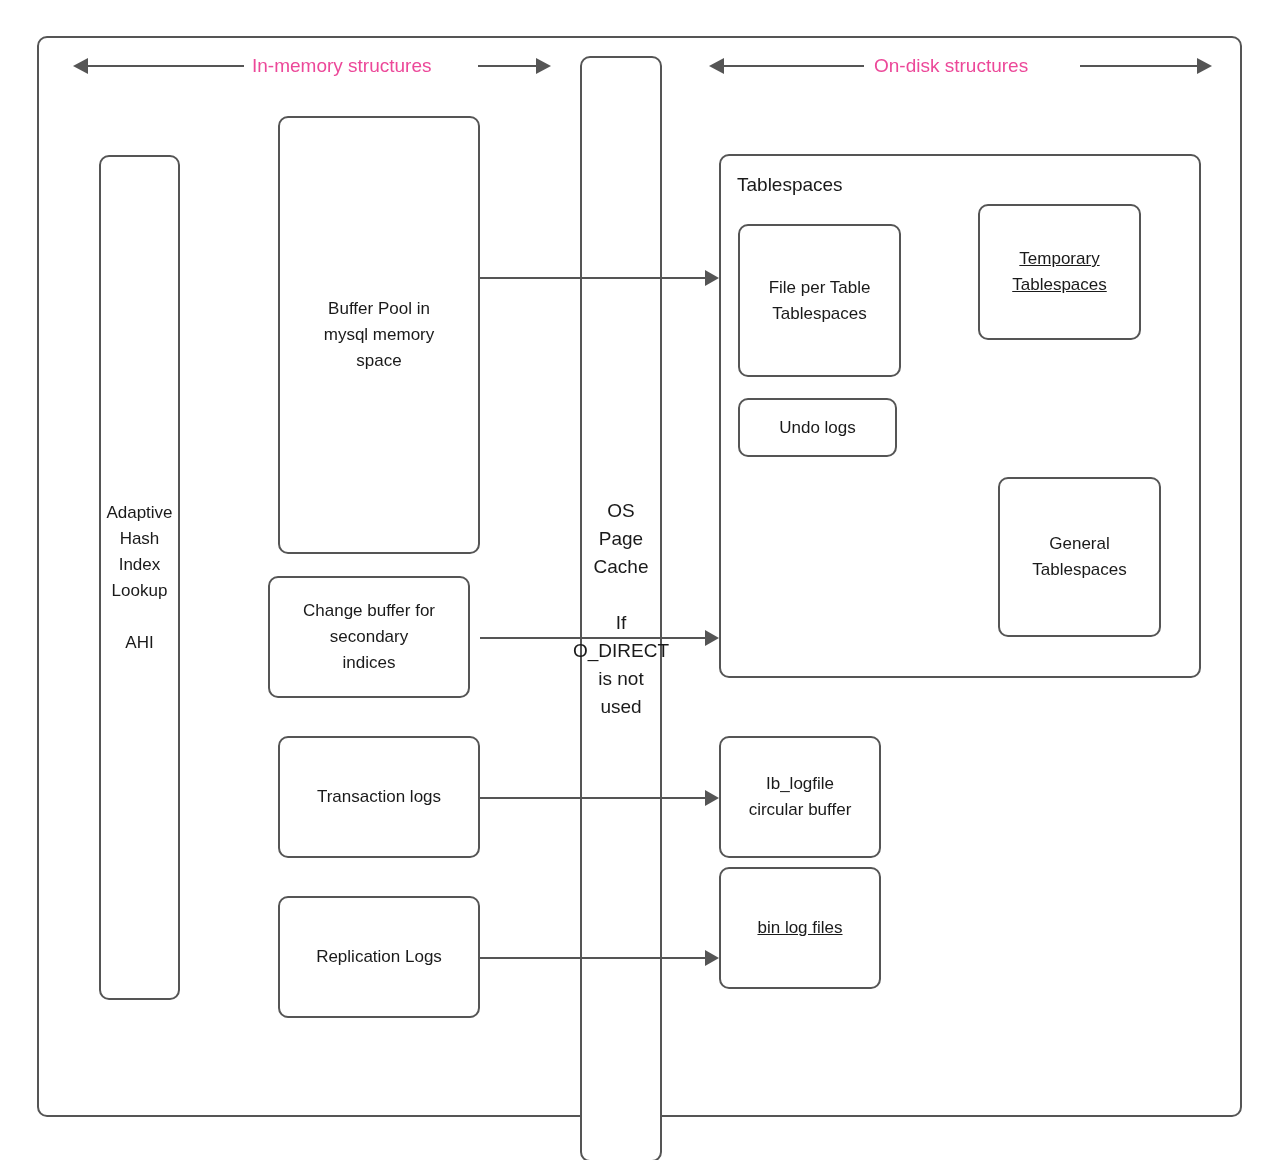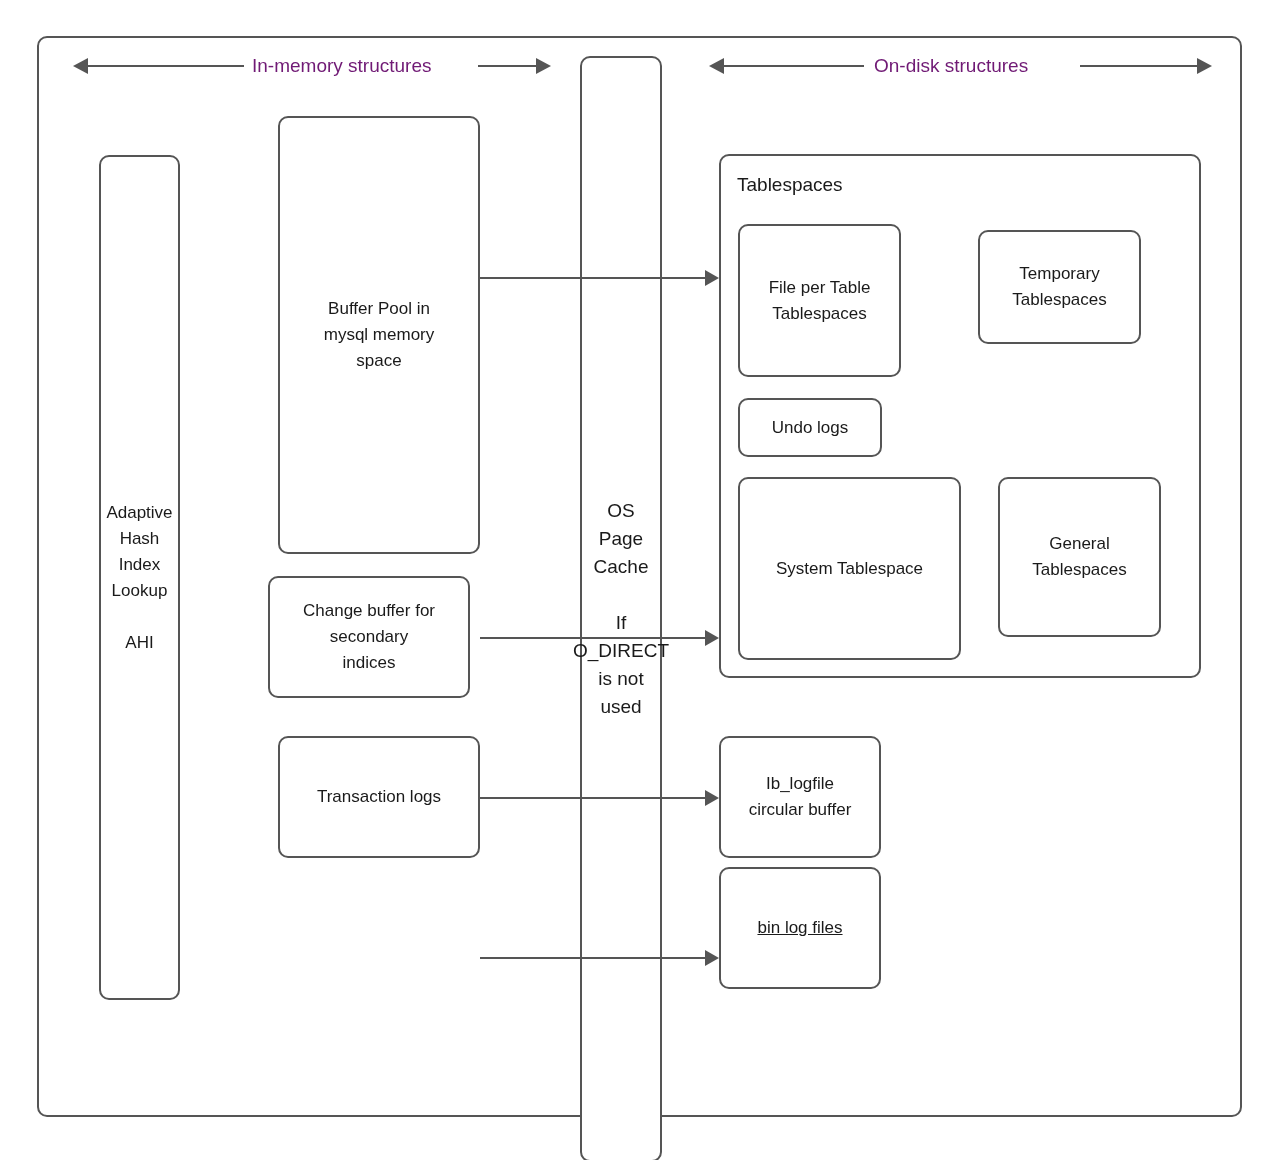--- a/index.html
+++ b/index.html
@@ -42,21 +42,21 @@
     height: 1081px;
     box-sizing: border-box;
     border: 2px solid #555555;
     border-radius: 10px;
     background: transparent;
   }
   
   .hdr-label {
     position: absolute;
     font-size: 19px;
-    color: #701a75;
+    color: #ec4899;
     white-space: nowrap;
   }
   .hline {
     position: absolute;
     height: 2px;
     background: #555555;
   }
   .arrow-head {
     position: absolute;
     width: 0;
@@ -139,42 +139,42 @@
   <div class="box" style="left:278px; top:116px; width:202px; height:438px;">Buffer Pool in
 mysql memory
 space</div>
 
   <div class="box" style="left:268px; top:576px; width:202px; height:122px;">Change buffer for
 secondary
 indices</div>
 
   <div class="box" style="left:278px; top:736px; width:202px; height:122px;">Transaction logs</div>
 
+  <div class="box" style="left:278px; top:896px; width:202px; height:122px;">Replication Logs</div>
 
   <div class="box" style="left:580px; top:56px; width:82px; height:1106px; font-size:19px; line-height:28px;">OS
 Page
 Cache
 
 If
 O_DIRECT
 is not
 used</div>
 
   <div id="tablespaces-group"></div>
   <div id="tablespaces-title">Tablespaces</div>
 
   <div class="box" style="left:738px; top:224px; width:163px; height:153px;">File per Table
 Tablespaces</div>
 
-  <div class="box" style="left:978px; top:230px; width:163px; height:114px;">Temporary
+  <div class="box" style="left:978px; top:204px; width:163px; height:136px;text-decoration:underline;">Temporary
 Tablespaces</div>
 
-  <div class="box" style="left:738px; top:398px; width:144px; height:59px;">Undo logs</div>
-
-  <div class="box" style="left:738px; top:477px; width:223px; height:183px;">System Tablespace</div>
+  <div class="box" style="left:738px; top:398px; width:159px; height:59px;">Undo logs</div>
+
 
   <div class="box" style="left:998px; top:477px; width:163px; height:160px;">General
 Tablespaces</div>
 
   <div class="box" style="left:719px; top:736px; width:162px; height:122px;">Ib_logfile
 circular buffer</div>
 
   <div class="box" style="left:719px; top:867px; width:162px; height:122px;text-decoration:underline;">bin log files</div>
 
   <div class="flow" style="left:480px; top:277px; width:239px; height:2px;">

